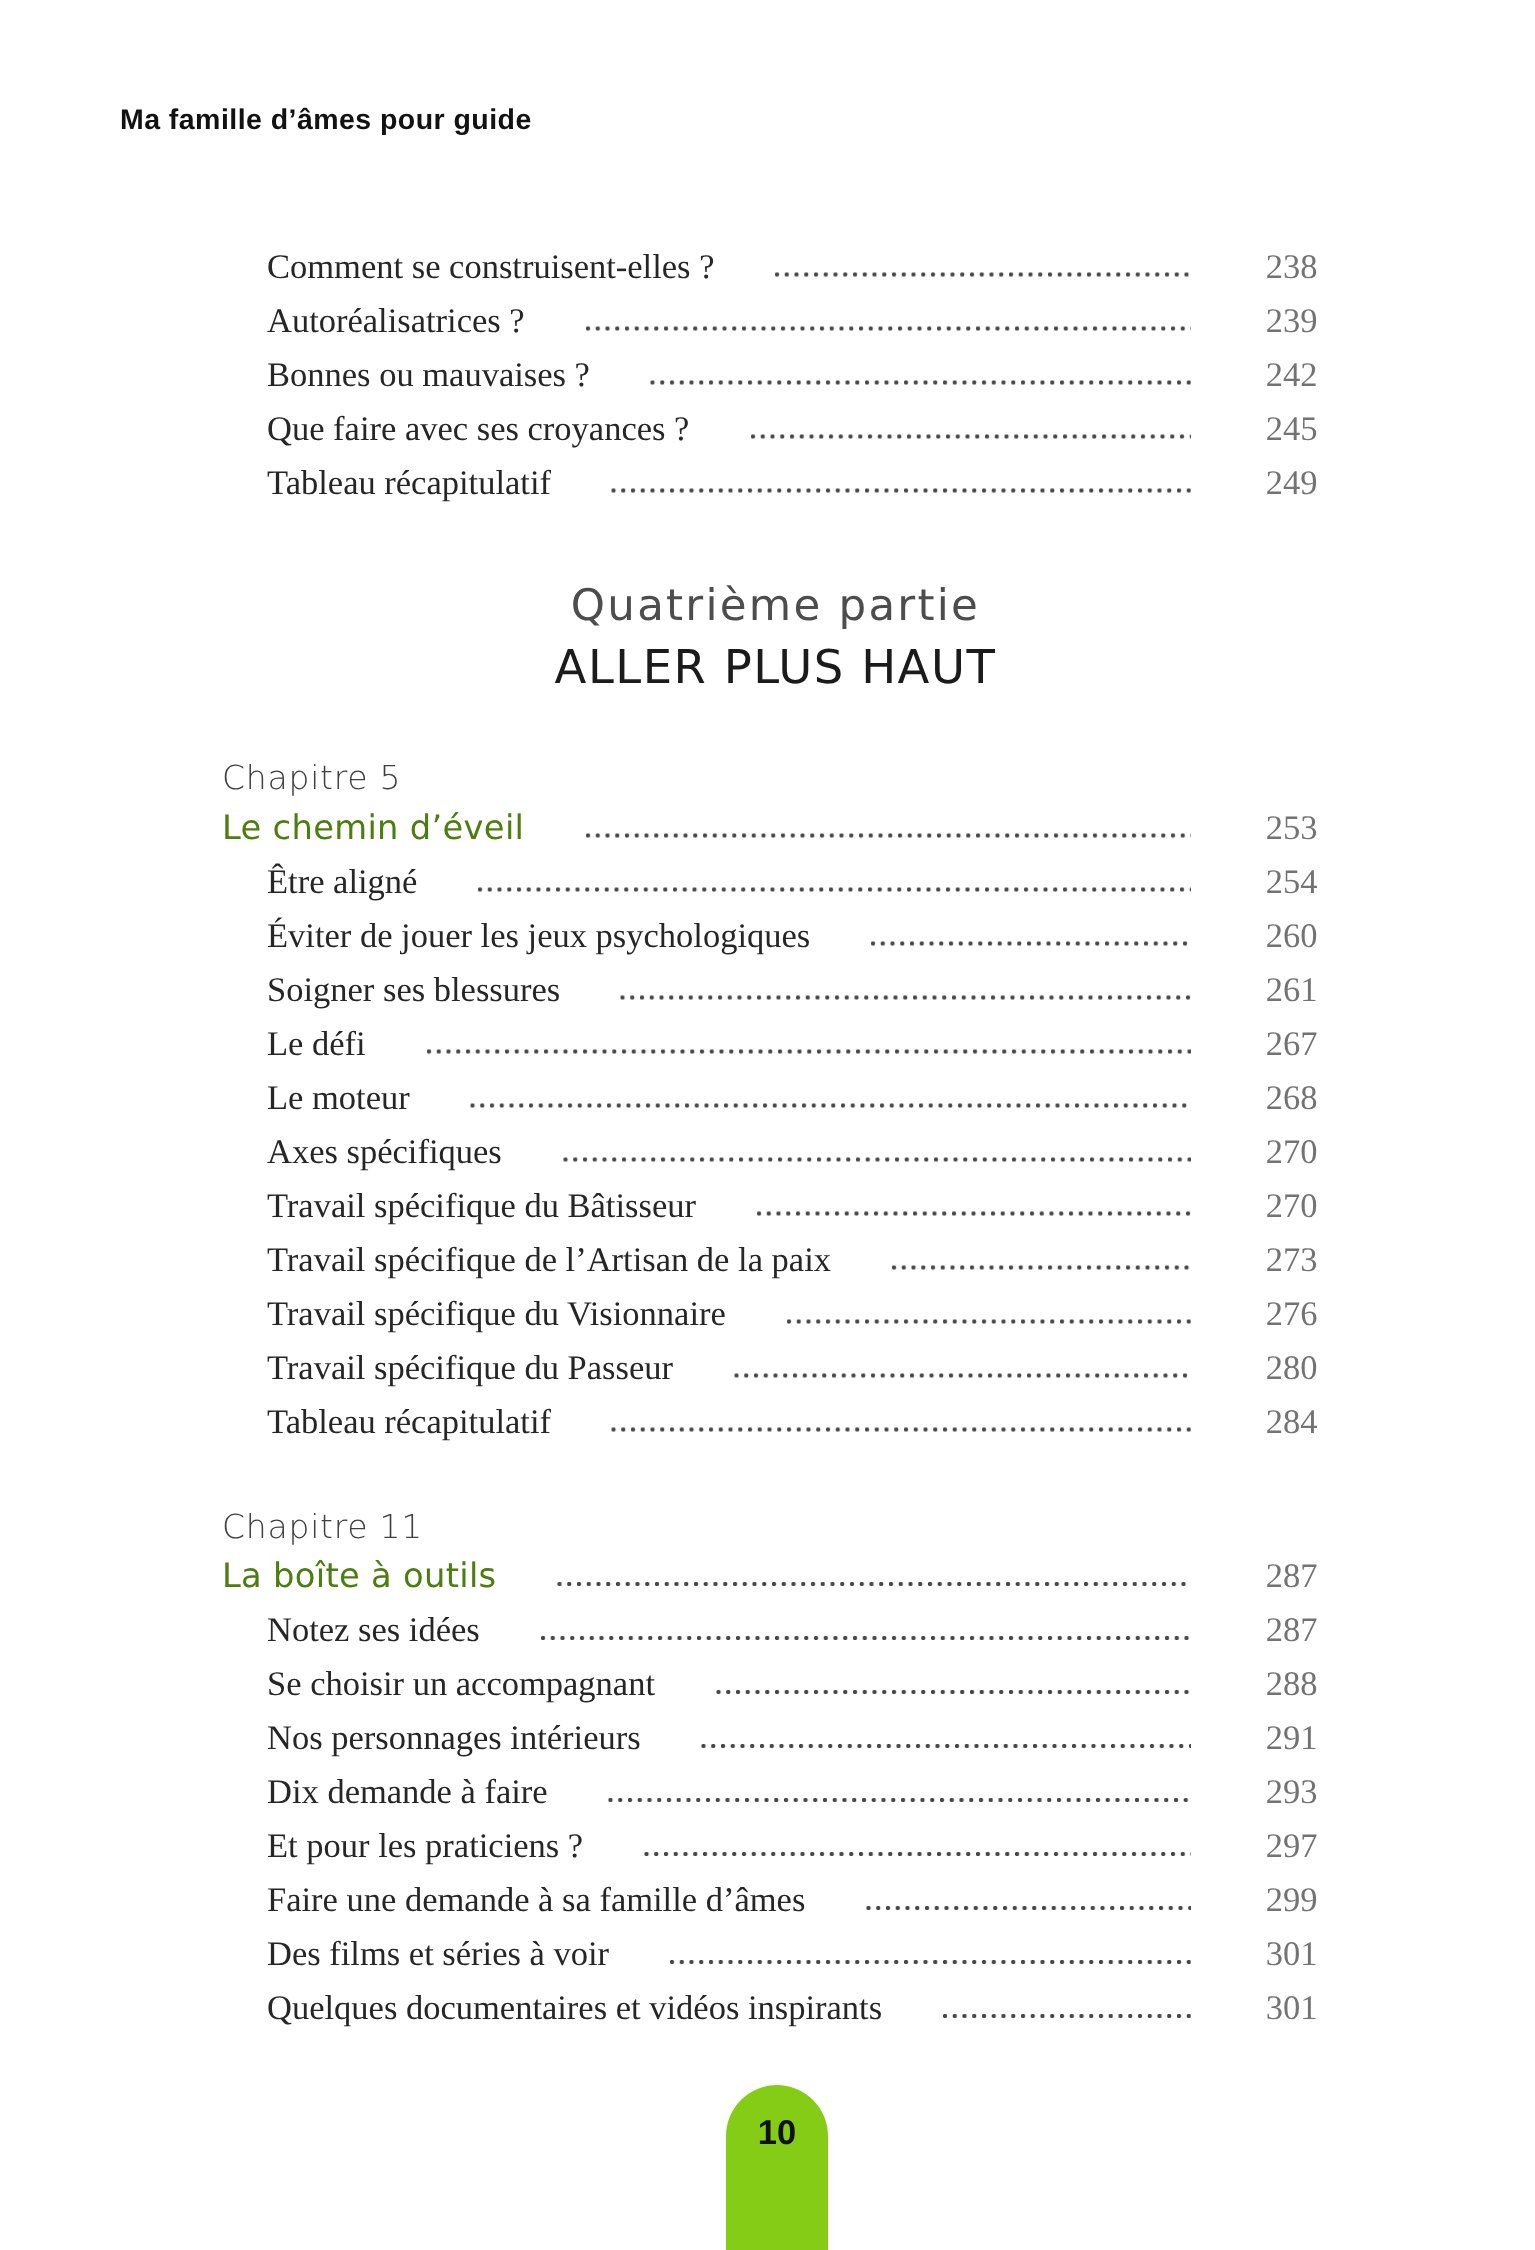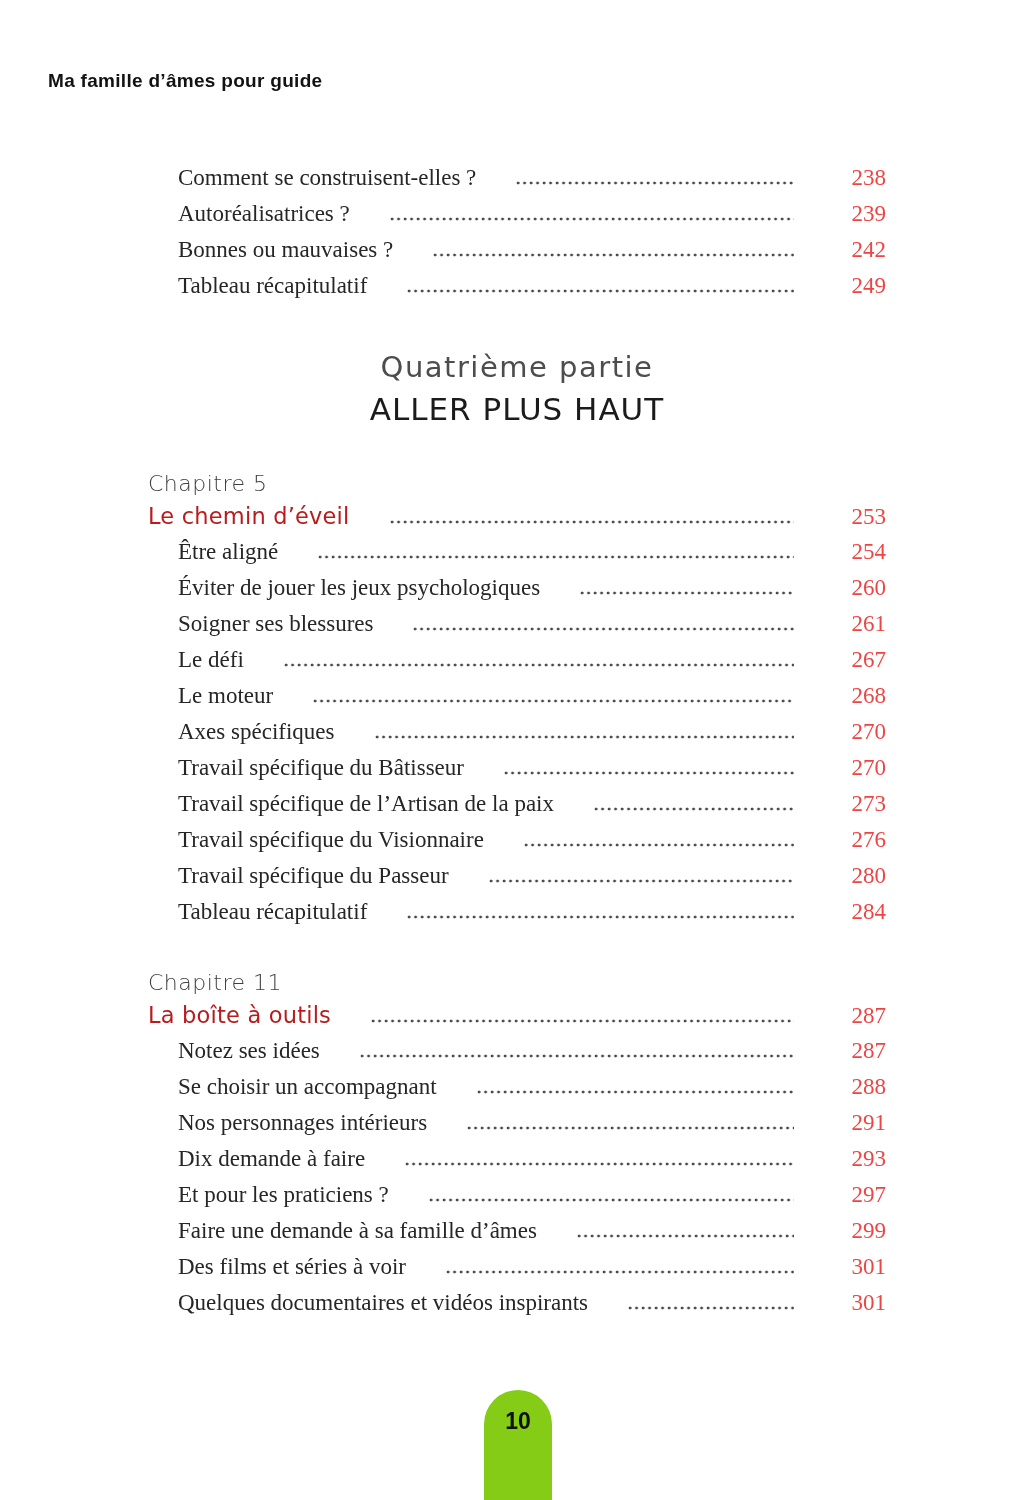--- a/index.html
+++ b/index.html
@@ -4,21 +4,21 @@
 <style>
   html,body{margin:0;padding:0;background:#ffffff;}
   .page{
     position:relative;
     width:1023px;height:1500px;
     background:#ffffff;
     overflow:hidden;
     font-family:"Liberation Serif", serif;
   }
   .running-header{
-    position:absolute;left:48px;top:70px;
+    position:absolute;left:80px;top:70px;
     font-family:"Liberation Sans", sans-serif;
     font-size:19px;font-weight:700;letter-spacing:.3px;color:#121212;
     white-space:nowrap;
   }
   .toc{
     position:absolute;left:148px;top:160px;width:738px;
   }
   .toc-row{
     display:flex;align-items:baseline;
     height:36px;line-height:36px;
@@ -29,44 +29,44 @@
   .toc-title{white-space:nowrap;}
   .dots{
     flex:1;height:4px;
     margin-left:8px;margin-right:10px;
     background-image:radial-gradient(circle at 2px 2px,#474747 1.2px,transparent 1.7px);
     background-size:6.5px 4px;
     background-repeat:repeat-x;
     background-position:0 100%;
   }
   .toc-page{
-    min-width:50px;text-align:right;
+    min-width:50px;text-align:center;
     font-family:"Liberation Serif", serif;
-    font-size:23px;color:#ef4444;
+    font-size:23px;color:#737373;
   }
   .part{ text-align:center;margin-top:46px; }
   .part-label{
     font-family:"DejaVu Sans", sans-serif;
     font-weight:400;font-size:29px;color:#4d4d4d;
     letter-spacing:1.5px;line-height:35px;
   }
   .part-title{
     font-family:"DejaVu Sans", sans-serif;
     font-weight:400;font-size:31px;color:#1b1b1b;
     letter-spacing:1px;line-height:37px;margin-top:6px;
   }
   .chapter-label{
     font-family:"DejaVu Sans", sans-serif;
     font-weight:200;font-size:22px;color:#3f3f3f;
     margin-top:42px;height:28px;line-height:28px;letter-spacing:.5px;
   }
   .chapter-label.second{margin-top:39px;}
   .chapter-line .toc-title{
     font-family:"DejaVu Sans", sans-serif;
-    font-weight:500;font-size:22.5px;color:#b91c1c;letter-spacing:.2px;
+    font-weight:500;font-size:22.5px;color:#4d7c0f;letter-spacing:.2px;
   }
   .page-pill{
     position:absolute;left:484px;bottom:0;
     width:68px;height:110px;
     border-radius:34px 34px 0 0;
     background:#e2e4e5;
     text-align:center;
   }
   .page-pill .num{
     display:inline-block;margin-top:18px;
@@ -93,20 +93,25 @@
           <span class="toc-title">Autoréalisatrices ?</span>
           <span class="dots"></span>
           <span class="toc-page">239</span>
         </div>
         <div class="toc-row indent">
           <span class="toc-title">Bonnes ou mauvaises ?</span>
           <span class="dots"></span>
           <span class="toc-page">242</span>
         </div>
         <div class="toc-row indent">
+          <span class="toc-title">Que faire avec ses croyances ?</span>
+          <span class="dots"></span>
+          <span class="toc-page">245</span>
+        </div>
+        <div class="toc-row indent">
           <span class="toc-title">Tableau récapitulatif</span>
           <span class="dots"></span>
           <span class="toc-page">249</span>
         </div>
       </div>
 
     <div class="part">
       <div class="part-label">Quatrième partie</div>
       <div class="part-title">ALLER PLUS HAUT</div>
     </div>

